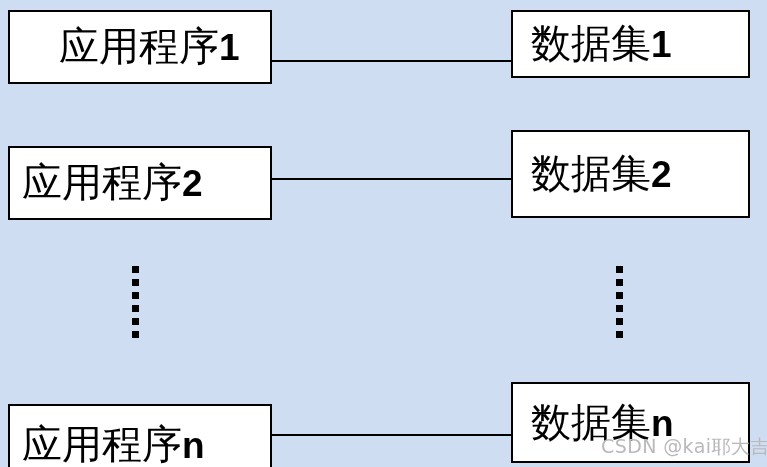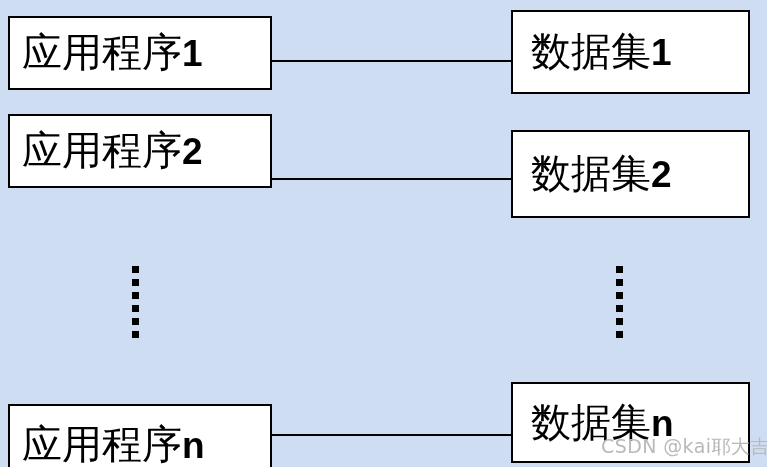--- a/index.html
+++ b/index.html
@@ -49,23 +49,23 @@
     padding-left: 12px;
   }
   
   .box-right {
     left: 511px;
     width: 239px;
   }
   .box-right .node-label {
     padding-left: 18px;
   }
-  #box-app-1    { top: 16px;  height: 74px; }
-  #box-data-1   { top: 10px;  height: 84px; }
-  #box-app-2    { top: 114px; height: 74px; }
+  #box-app-1    { top: 10px;  height: 74px; padding-left: 37px; }
+  #box-data-1   { top: 10px;  height: 68px; }
+  #box-app-2    { top: 146px; height: 74px; }
   #box-data-2   { top: 130px; height: 88px; }
   #box-app-n    { top: 404px; height: 81px; }
   #box-data-n   { top: 382px; height: 81px; }
 
   .connector {
     position: absolute;
     height: 0;
     border-top: 2px solid #000000;
     box-sizing: border-box;
     left: 271px;

